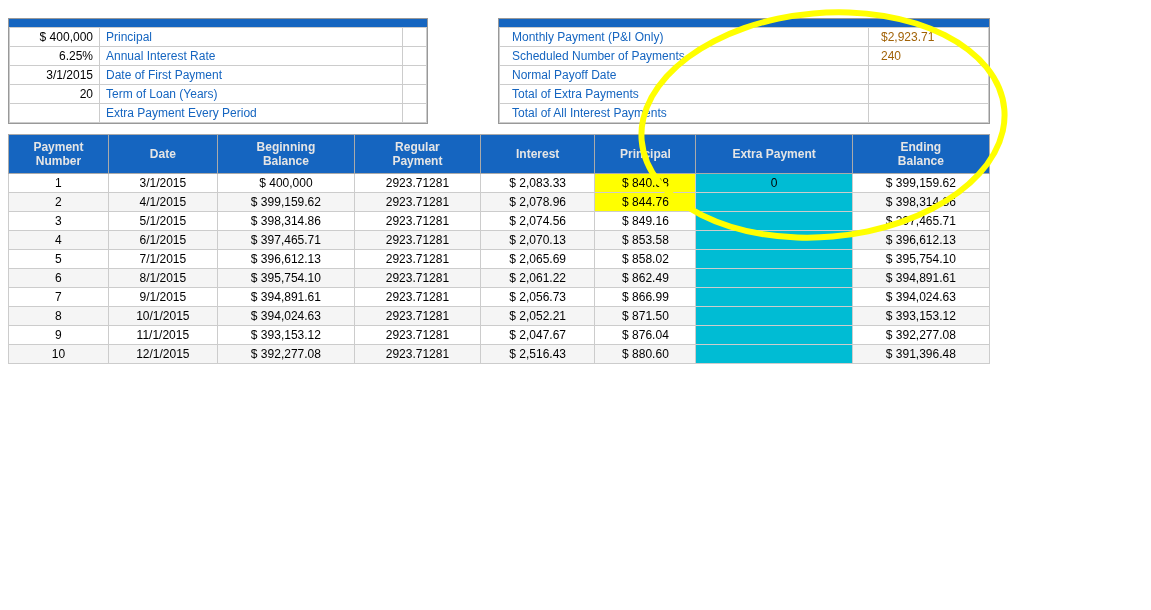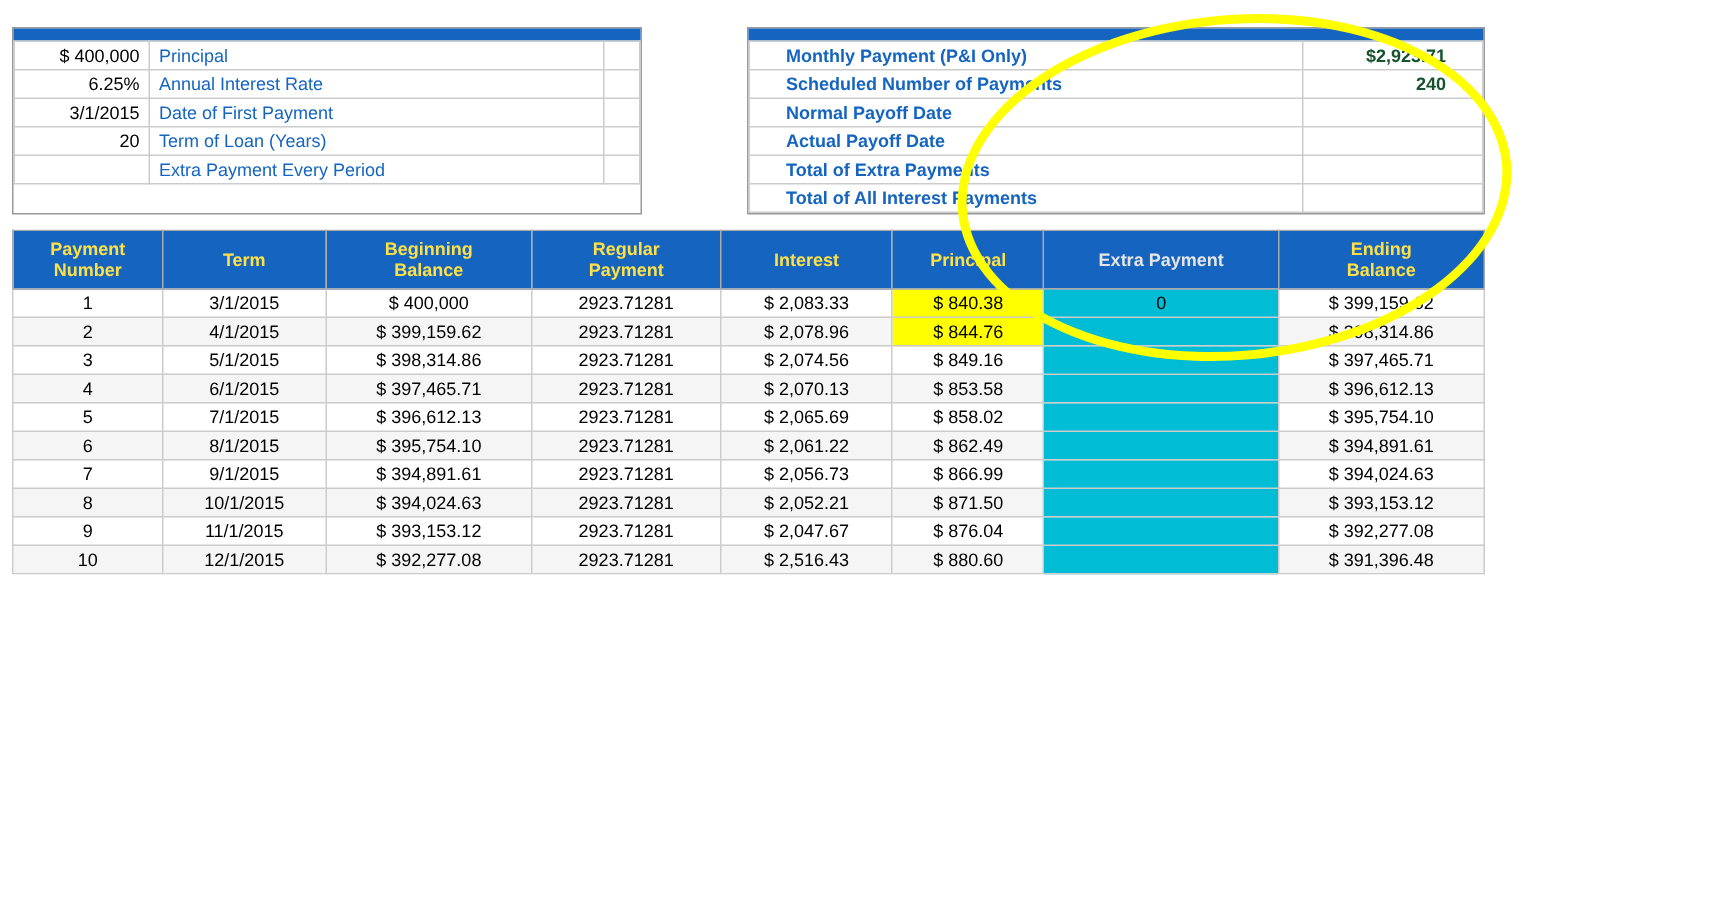--- a/index.html
+++ b/index.html
@@ -18,41 +18,41 @@
     }
     .loan-params table { width: 100%; border-collapse: collapse; }
     .loan-params td { border: 1px solid #ccc; padding: 2px 6px; font-size: 12px; }
     .loan-params .val { text-align: right; color: #000; width: 90px; }
     .loan-params .label { color: #1565c0; }
     
     
     .loan-summary-wrapper { position: relative; flex: 1; }
     .loan-summary { border: 1px solid #999; }
     .loan-summary table { width: 100%; border-collapse: collapse; }
-    .loan-summary td { border: 1px solid #ccc; padding: 2px 24px; font-size: 12px; font-weight: bold; }
+    .loan-summary td { border: 1px solid #ccc; padding: 2px 12px; font-size: 12px; }
     .loan-summary .label { color: #1565c0; }
-    .loan-summary .val { text-align: right; color: #14532d; width: 120px; }
+    .loan-summary .val { text-align: left; color: #a16207; width: 120px; }
     
     
     .yellow-circle {
       position: absolute;
       top: -8px; right: -18px;
       width: 370px; height: 230px;
       border: 6px solid yellow;
       border-radius: 50%;
       pointer-events: none;
       z-index: 10;
       transform: rotate(-5deg);
     }
 
     
     .main-table-wrapper { margin-top: 10px; overflow-x: auto; }
     .main-table { width: 100%; border-collapse: collapse; }
     .main-table th {
-      background: #1565c0; color: #fde047; font-weight: bold;
+      background: #1565c0; color: #e5e5e5; font-weight: bold;
       text-align: center; padding: 5px 4px; border: 1px solid #aaa; font-size: 12px;
     }
     .main-table th.yellow { color: #e5e5e5; }
     .main-table td {
       border: 1px solid #ccc; padding: 2px 5px; text-align: center; font-size: 12px;
     }
     .main-table tr:nth-child(even) { background: #f5f5f5; }
     .highlight-yellow { background: #ffff00 !important; }
     .extra-payment-col { background: #00bcd4 !important; }
   </style>
@@ -111,43 +111,39 @@
               </tr>
               <tr>
                 <td class="label">Scheduled Number of Payments</td>
                   <td class="val">240</td>
               </tr>
               <tr>
                 <td class="label">Normal Payoff Date</td>
                   <td class="val"></td>
               </tr>
               <tr>
-                <td class="label">Actual Payoff Date</td>
-                  <td class="val"></td>
-              </tr>
-              <tr>
                 <td class="label">Total of Extra Payments</td>
                   <td class="val"></td>
               </tr>
               <tr>
                 <td class="label">Total of All Interest Payments</td>
                   <td class="val"></td>
               </tr>
             </tbody>
         </table>
       </div>
     </div>
   </div>
 
   <div class="main-table-wrapper">
     <table class="main-table">
       <thead>
         <tr id="main-table-header">
             <th>Payment<br>Number</th>
-            <th>Term</th>
+            <th>Date</th>
             <th>Beginning<br>Balance</th>
             <th>Regular<br>Payment</th>
             <th>Interest</th>
             <th>Principal</th>
             <th class="yellow">Extra Payment</th>
             <th>Ending<br>Balance</th>
           </tr>
       </thead>
       <tbody id="main-table-body">
           <tr>

